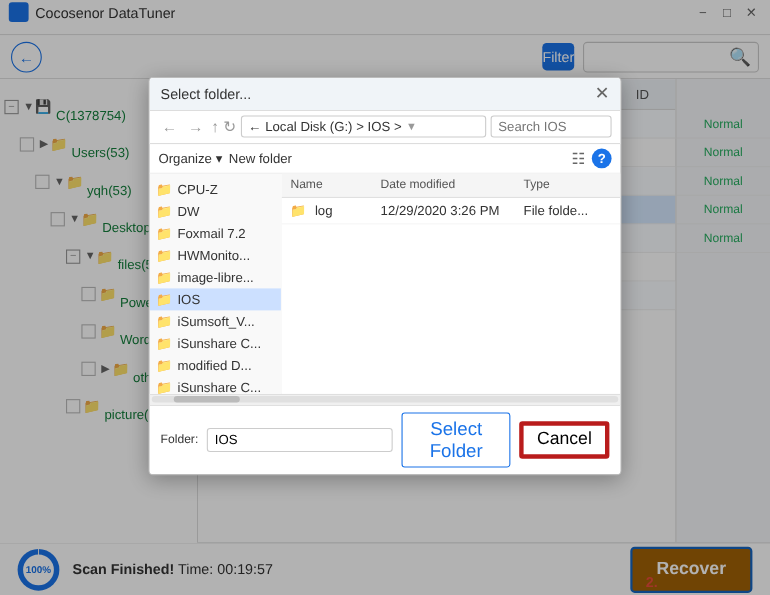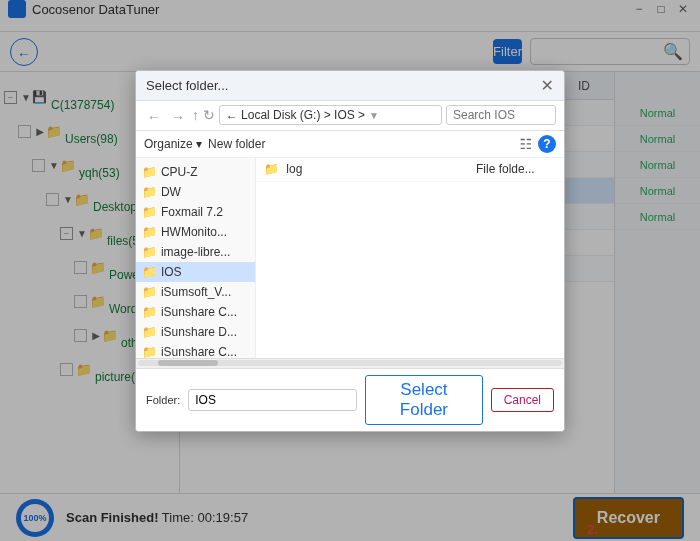--- a/index.html
+++ b/index.html
@@ -4,22 +4,22 @@
   <style>
     * { box-sizing: border-box; margin: 0; padding: 0; font-family: 'Segoe UI', Arial, sans-serif; }
     body { width: 700px; height: 541px; background: #f0f4f8; overflow: hidden; }
 
     
     .titlebar {
       height: 32px;
       background: #fff;
       border-bottom: 1px solid #ddd;
       display: flex;
-      align-items: flex-end;
-      padding: 13px 8px;
+      align-items: flex-start;
+      padding: 2px 8px;
       justify-content: space-between;
     }
     .titlebar-left { display: flex; align-items: center; gap: 6px; }
     .titlebar-logo { width: 18px; height: 18px; background: #1a73e8; border-radius: 3px; }
     .titlebar-title { font-size: 13px; color: #333; font-weight: 500; }
     .titlebar-controls { display: flex; gap: 4px; }
     .titlebar-btn { width: 18px; height: 18px; display: flex; align-items: center; justify-content: center; font-size: 12px; color: #666; cursor: pointer; border-radius: 2px; }
 
     
     .toolbar {
@@ -349,25 +349,25 @@
       border: 1.5px solid #1a73e8;
       color: #1a73e8;
       border-radius: 3px;
       padding: 4px 12px;
       font-size: 17px;
       cursor: pointer;
       font-weight: 500;
     }
     .cancel-btn {
       background: #fff;
-      border: 1px solid #b91c1c;
-      color: #be185d;
+      border: 4px solid #b91c1c;
+      color: #000000;
       border-radius: 3px;
       padding: 4px 12px;
-      font-size: 12px;
+      font-size: 16px;
       cursor: pointer;
     }
 
     
     .step3-label {
       position: absolute;
       left: 432px;
       bottom: 6px;
       font-size: 13px;
       font-weight: bold;
@@ -409,21 +409,21 @@
       <span class="checkbox partial">−</span>
       <span class="tree-arrow">▼</span>
       <span class="tree-icon drive-icon">💾</span>
       <span class="tree-label">C(1378754)</span>
     </div>
     <div class="tree-item">
       <span class="tree-indent"></span>
       <span class="checkbox"></span>
       <span class="tree-arrow">▶</span>
       <span class="tree-icon folder-icon">📁</span>
-      <span class="tree-label">Users(98)</span>
+      <span class="tree-label">Users(53)</span>
     </div>
     <div class="tree-item">
       <span class="tree-indent"></span>
       <span class="tree-indent"></span>
       <span class="checkbox"></span>
       <span class="tree-arrow">▼</span>
       <span class="tree-icon folder-icon">📁</span>
       <span class="tree-label">yqh(53)</span>
     </div>
     <div class="tree-item">
@@ -653,34 +653,40 @@
         <div class="modal-left-item">
           <span style="color:#f5a623;">📁</span>
           <span>iSumsoft_V...</span>
         </div>
         <div class="modal-left-item">
           <span style="color:#f5a623;">📁</span>
           <span>iSunshare C...</span>
         </div>
         <div class="modal-left-item">
           <span style="color:#f5a623;">📁</span>
-          <span>iSunshare D...</span>
+          <span>modified D...</span>
         </div>
         <div class="modal-left-item">
           <span style="color:#f5a623;">📁</span>
           <span>iSunshare C...</span>
         </div>
       </div>
 
       <div class="modal-right">
+        <div class="modal-col-header">
+          <div class="mc-name">Name</div>
+          <div class="mc-date">Date modified</div>
+          <div class="mc-type">Type</div>
+        </div>
         <div class="modal-file-row">
           <div class="mc-name">
             <span class="modal-folder-icon">📁</span>
             <span>log</span>
           </div>
+          <div class="mc-date">12/29/2020 3:26 PM</div>
           <div class="mc-type">File folde...</div>
         </div>
       </div>
     </div>
 
     <div class="modal-scrollbar">
       <div class="scrollbar-track">
         <div class="scrollbar-thumb"></div>
       </div>
     </div>

